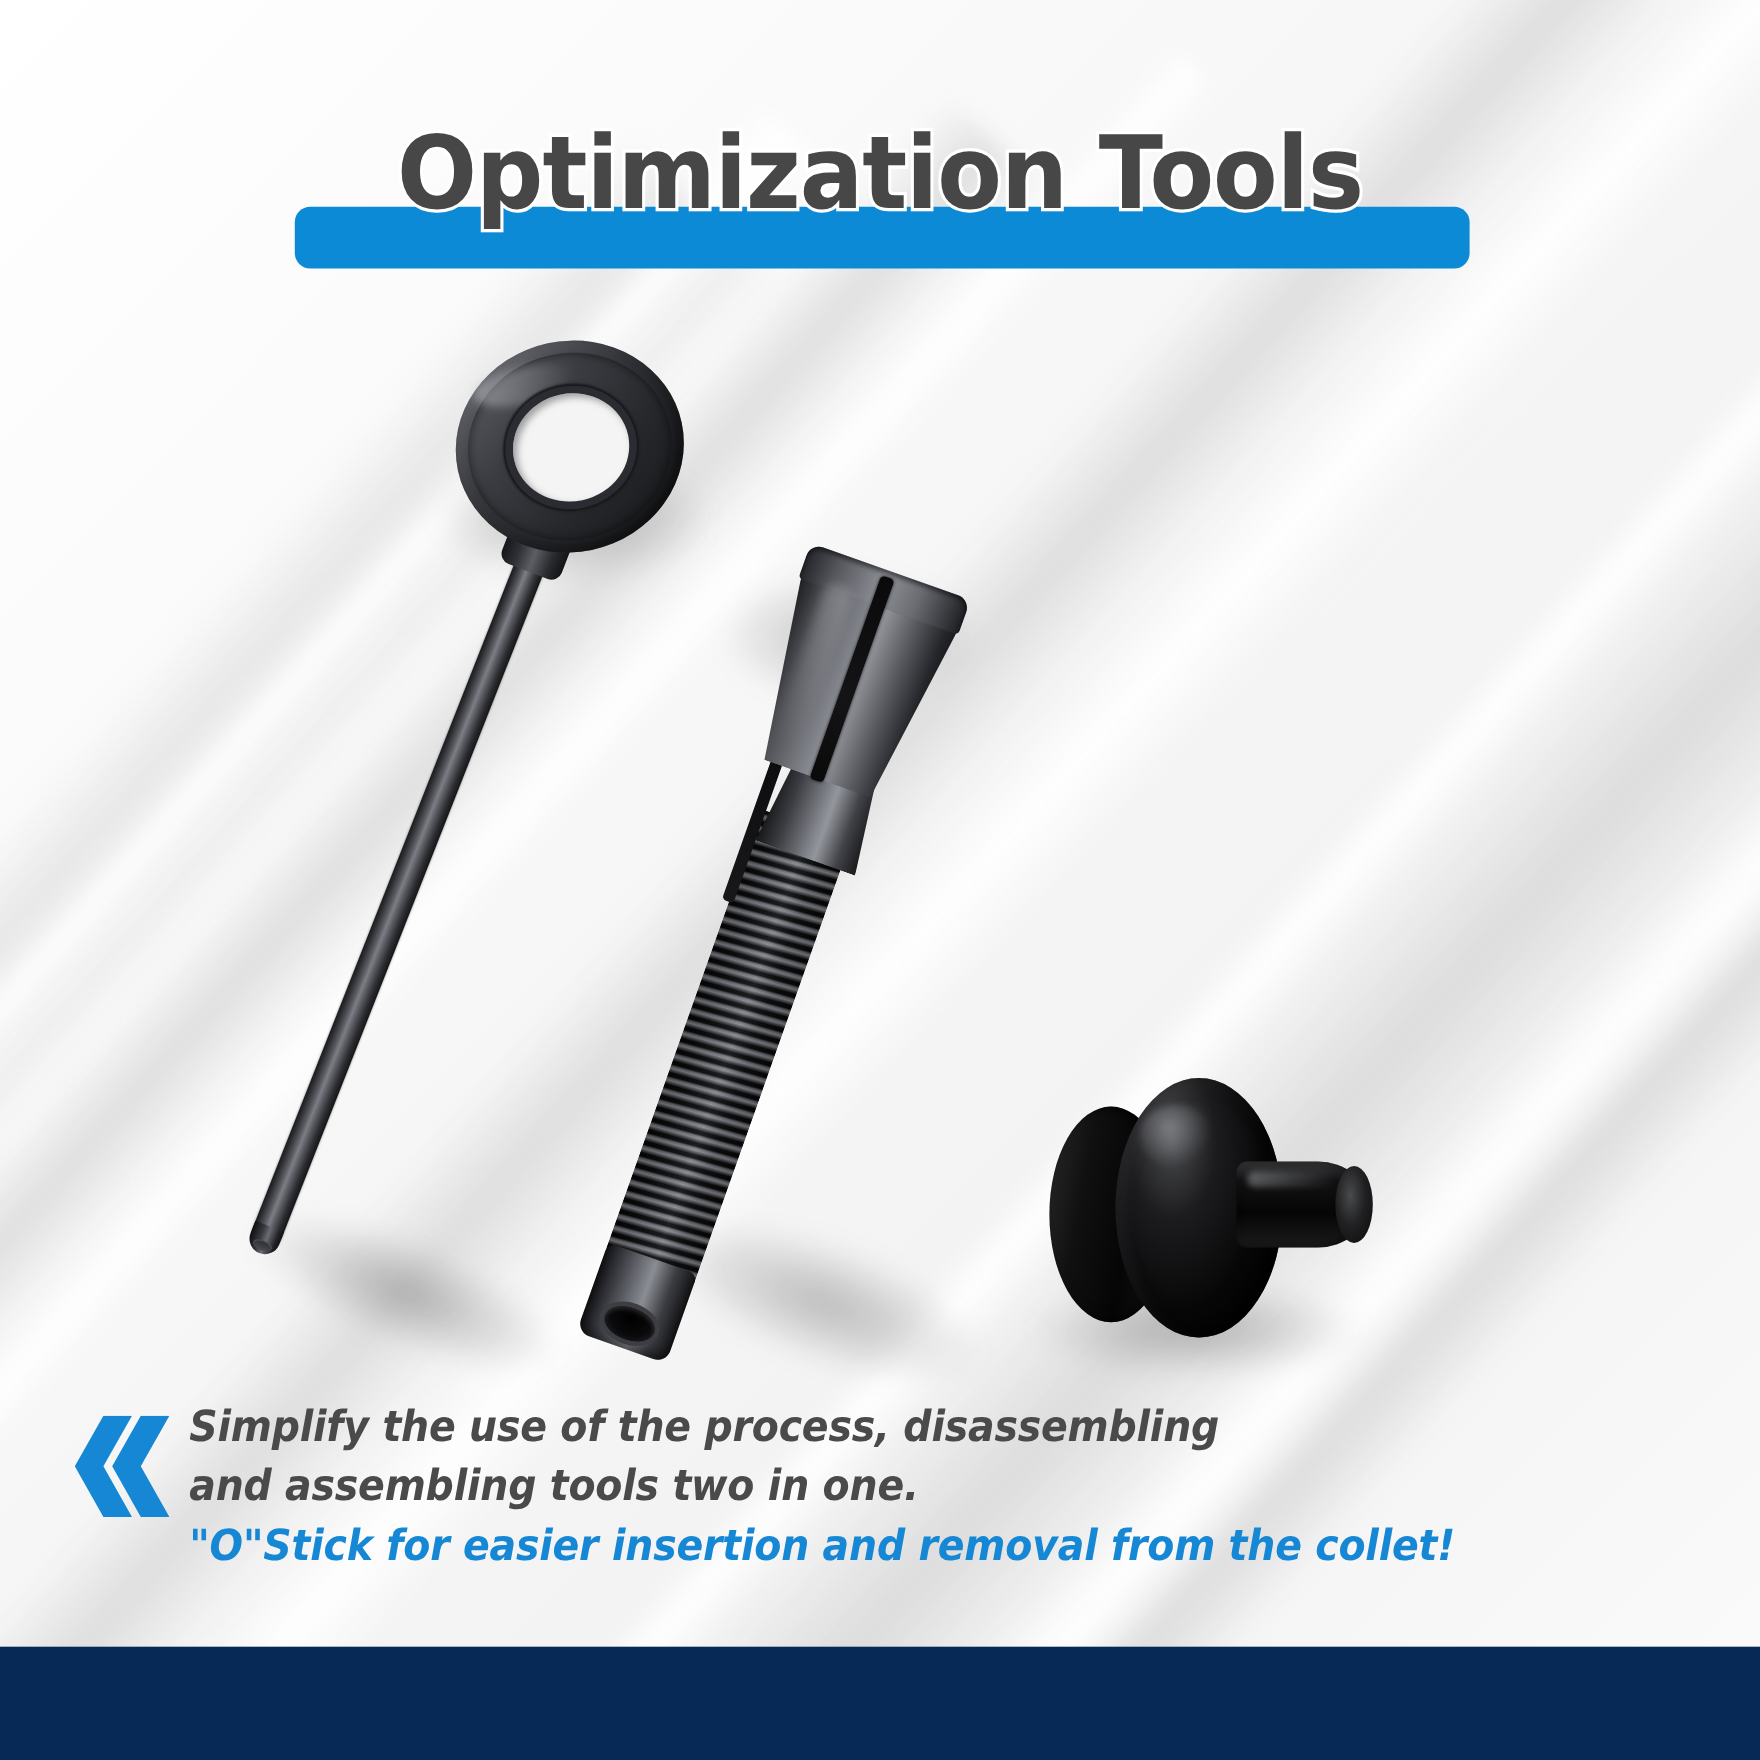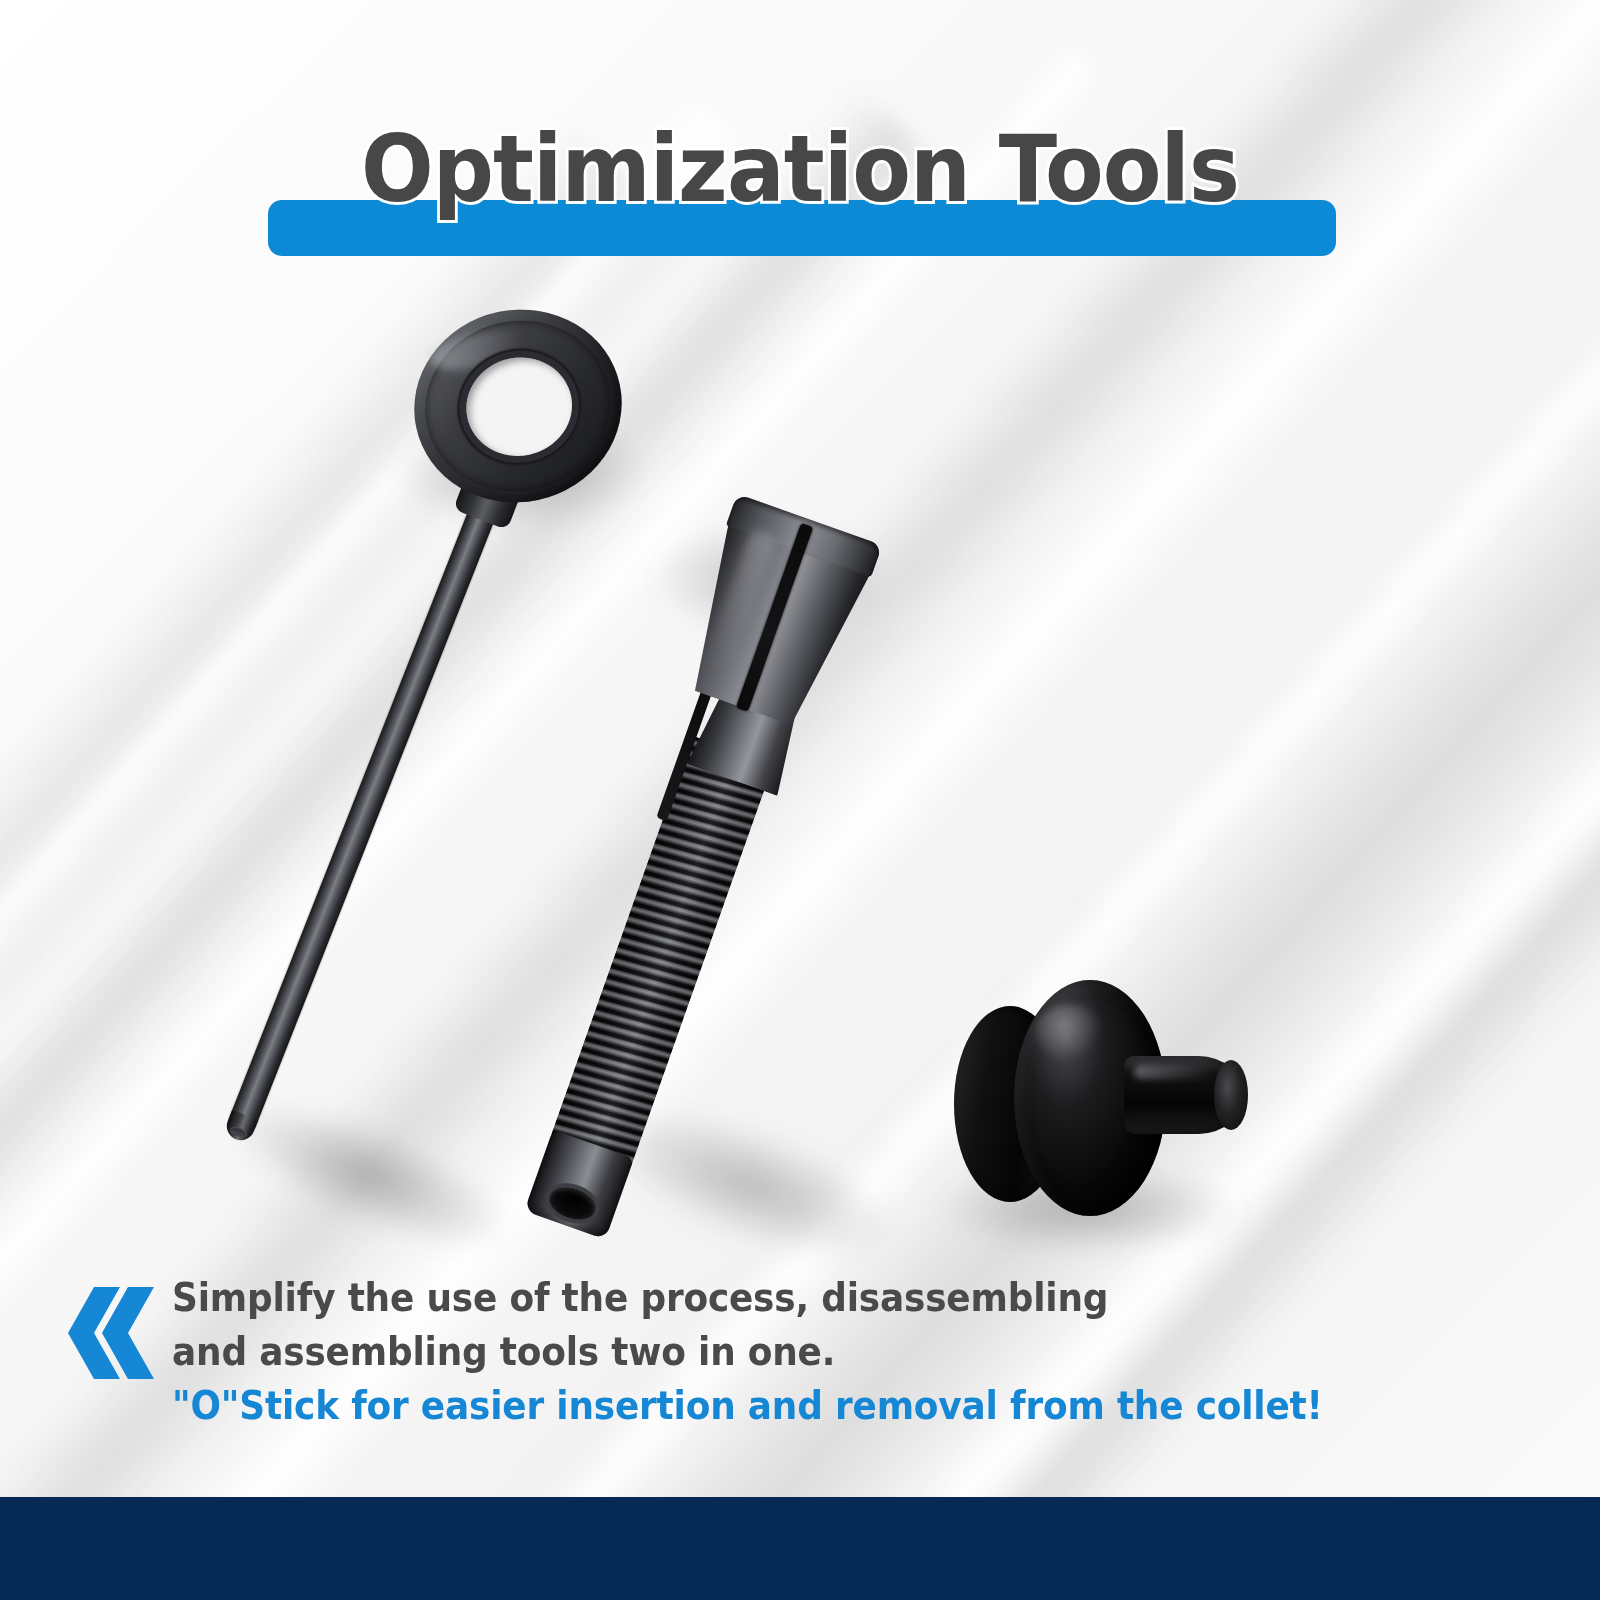--- a/index.html
+++ b/index.html
@@ -27,21 +27,21 @@
   }
   #bg-shades { position:absolute; inset:0; overflow:hidden; }
   #bg-shades i {
     position:absolute; display:block;
     background:linear-gradient(90deg,rgba(205,205,205,0) 0%,rgba(203,203,203,.55) 50%,rgba(205,205,205,0) 100%);
     filter:blur(10px);
   }
 
   
   #title-wrap {
-    position:absolute; left:0; top:112px; width:1532px; height:150px;
+    position:absolute; left:0; top:100px; width:1532px; height:150px;
   }
   #title-banner {
     position:absolute; left:268px; top:88px;
     width:1068px; height:56px;
     background:#0d8ad6;
     border-radius:14px;
   }
   #title-text {
     position:absolute; left:0; top:0; width:1600px;
     text-align:center;
@@ -243,21 +243,21 @@
     background:radial-gradient(ellipse at 40% 38%, #4a4b4e 0%, #212123 45%, #0a0a0b 100%);
   }
   #puck-pin .hi {
     position:absolute; left:10px; top:9px; width:80px; height:14px;
     border-radius:8px;
     background:linear-gradient(90deg,rgba(200,202,208,.40),rgba(200,202,208,0));
     filter:blur(3px);
   }
 
   
-  #caption { position:absolute; left:0; top:1265px; width:1600px; height:195px; }
+  #caption { position:absolute; left:0; top:1265px; width:1600px; height:195px;font-style:italic; }
   #chev { position:absolute; left:48px; top:22px; width:106px; height:92px; }
   #chev svg { display:block; }
   #caption-text {
     position:absolute; left:172px; top:6px; width:1300px;
     font-family:"DejaVu Sans", sans-serif;
     font-weight:bold;
     font-size:39px;
     line-height:54px;
     letter-spacing:-0.2px;
     transform:scaleX(.92);

